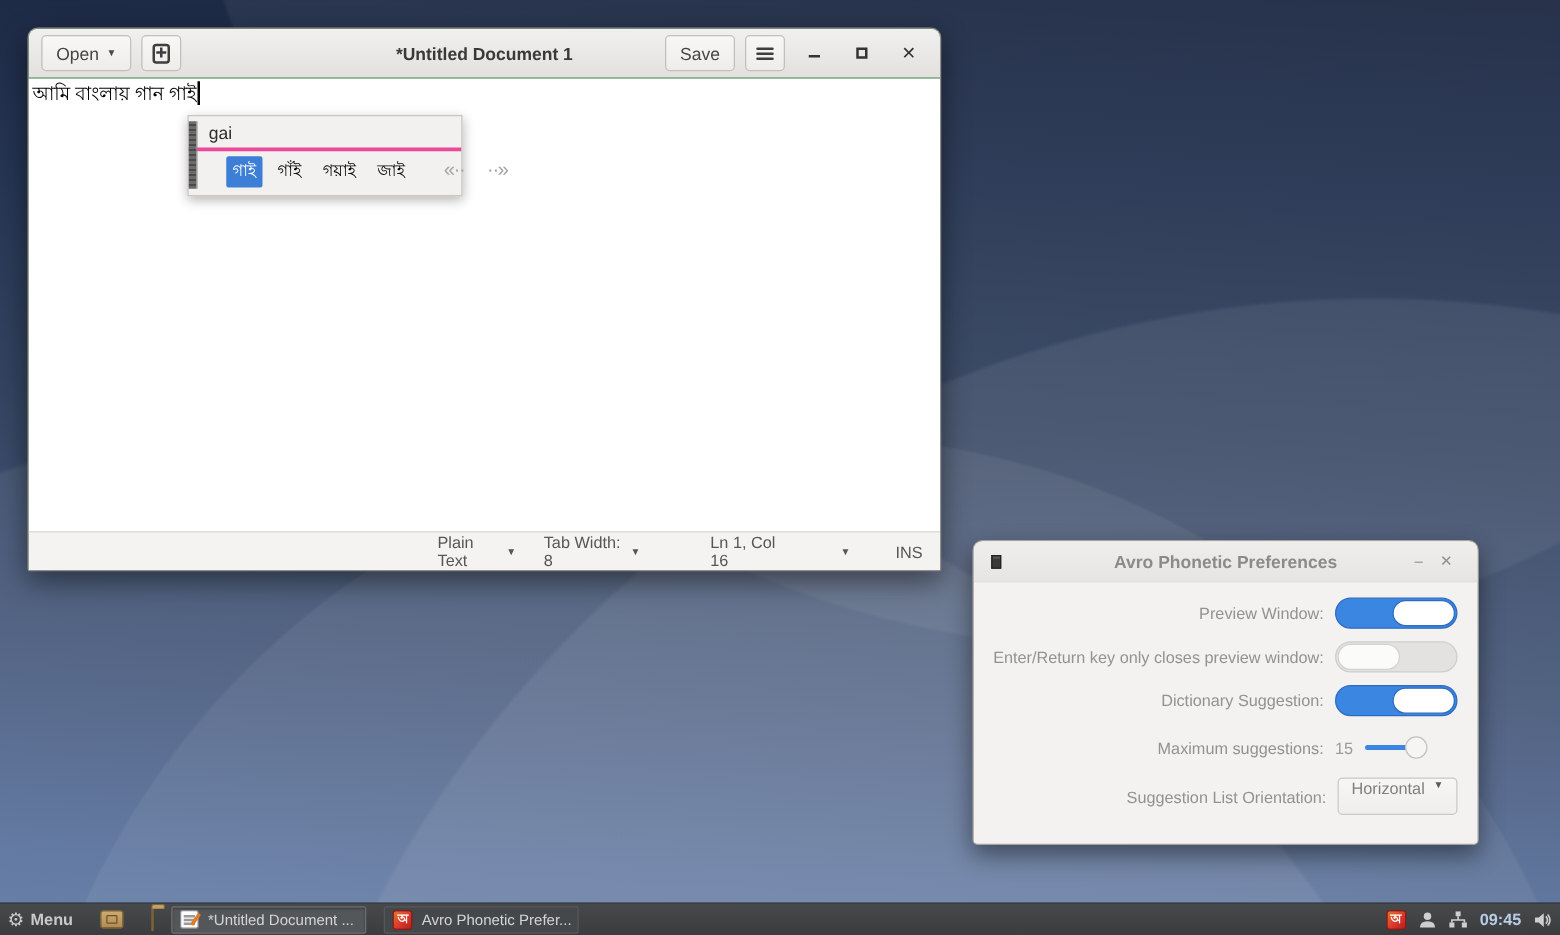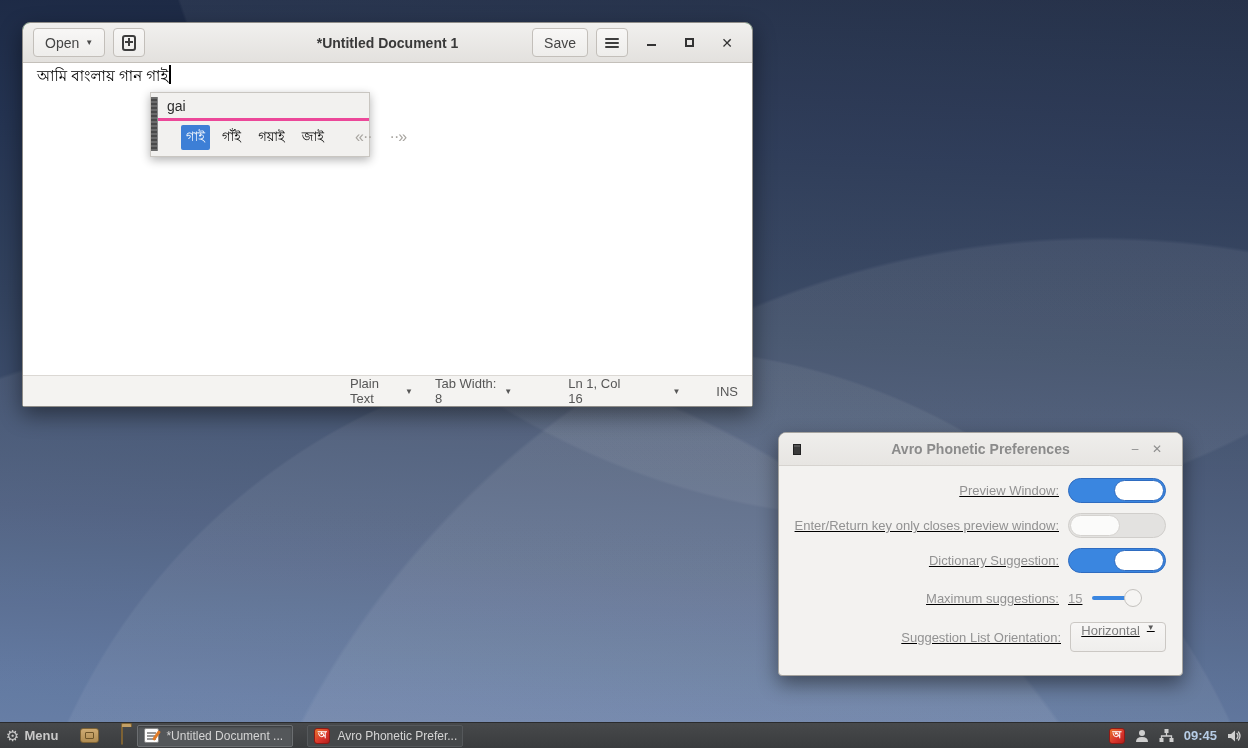--- a/index.html
+++ b/index.html
@@ -10,21 +10,21 @@
     background:
       radial-gradient(circle 760px at 72% -32%, rgba(255,255,255,0.055) 0 99.6%, transparent 100%),
       radial-gradient(circle 930px at 24% 168%, rgba(255,255,255,0.075) 0 99.6%, transparent 100%),
       radial-gradient(circle 900px at 88% 152%, rgba(255,255,255,0.07) 0 99.6%, transparent 100%),
       radial-gradient(circle 640px at 52% 132%, rgba(255,255,255,0.06) 0 99.6%, transparent 100%),
       linear-gradient(183deg,#1a2640 0%,#243351 22%,#33435f 45%,#46587a 70%,#57709b 92%,#5d76a0 100%);
   }
 
   
   .gedit-window {
-    position:absolute; left:22px; top:22px; width:731px; height:385px;
+    position:absolute; left:22px; top:22px; width:731px; height:435px;
     border:1px solid #8f8d89; border-radius:8px 8px 2px 2px;
     box-shadow:0 8px 22px rgba(0,0,0,0.45);
     background:#15803d; display:flex; flex-direction:column;
   }
   .headerbar {
     height:40px; flex:0 0 40px;
     background:linear-gradient(#f1f0ee,#e3e1de);
     border-bottom:1px solid #c4c0ba; border-radius:7px 7px 0 0;
     display:flex; align-items:center; padding:0 10px; position:relative;
   }
@@ -44,21 +44,21 @@
     font-size:14px; color:#393939; pointer-events:none; }
   .hb-right { margin-left:auto; display:flex; align-items:center; z-index:2; }
   .menu-btn { width:32px; margin-left:8px; padding:0; }
   .hamburger { width:14px; height:10px; display:flex; flex-direction:column; justify-content:space-between; }
   .hamburger i { height:2px; background:#3e3e3e; border-radius:1px; }
   .winctl { width:30px; text-align:center; color:#333; font-size:13px; margin-left:8px; cursor:default; }
   .minimize-glyph { display:inline-block; width:9px; height:2px; background:#333; margin-bottom:1px; }
   .maximize-glyph { display:inline-block; width:9px; height:9px; border:2px solid #333; }
   .close-glyph { font-size:14px; color:#333; font-weight:bold; }
 
-  .editor-area { flex:1; background:#fff; position:relative; padding:2px 14px; overflow:hidden; }
+  .editor-area { flex:1; background:#fff; position:relative; padding:2px 3px; overflow:hidden; }
   .editor-line { font-size:15px; color:#000; line-height:22px; display:inline; }
   .text-caret { display:inline-block; width:2px; height:19px; background:#000; vertical-align:text-bottom; margin-left:1px; }
 
   .statusbar {
     flex:0 0 25px; background:#f4f3f1; border-top:1px solid #dbd8d4;
     display:flex; align-items:center; font-size:13px; color:#565656; padding:0 14px;
   }
   .sb-item { display:flex; align-items:center; cursor:default; }
   .sb-caret { font-size:8px; color:#565656; margin-left:7px; }
 
@@ -93,21 +93,21 @@
     border-bottom:1px solid #d6d3cf; border-radius:7px 7px 0 0;
     display:flex; align-items:center; padding:0 14px; position:relative;
   }
   .prefs-winicon { width:8px; height:11px; background:#3a3a3a; border:1px solid #222;
     box-shadow:inset 0 2px 0 #555; }
   .prefs-title { position:absolute; left:0; right:0; text-align:center;
     font-weight:bold; font-size:14px; color:#8b8b8b; pointer-events:none; }
   .prefs-ctls { margin-left:auto; display:flex; align-items:center; z-index:2; }
   .prefs-ctl { color:#8e8e8e; font-size:12px; width:22px; text-align:center; cursor:default; }
 
-  .prefs-body { padding:12px 16px 0 14px;text-decoration:underline; }
+  .prefs-body { padding:12px 16px 0 14px; }
   .pref-row { display:flex; align-items:center; margin-bottom:10px; }
   .pref-row.r1,.pref-row.r2,.pref-row.r3 { height:25px; }
   .pref-row.r4 { height:22px; margin-top:14px; }
   .pref-row.r5 { height:30px; margin-top:13px; }
   .pref-label { flex:1; text-align:right; font-size:13px; color:#929292; padding-right:9px; white-space:nowrap; }
 
   .toggle { width:98px; height:25px; border-radius:13px; position:relative; flex:0 0 98px; cursor:default; }
   .toggle.on  { background:#3a86e0; border:1px solid #2f6cc0; }
   .toggle.off { background:#e3e2e0; border:1px solid #d0cecb; }
   .knob { position:absolute; top:1px; width:50px; height:21px; border-radius:11px; background:#fff; }

